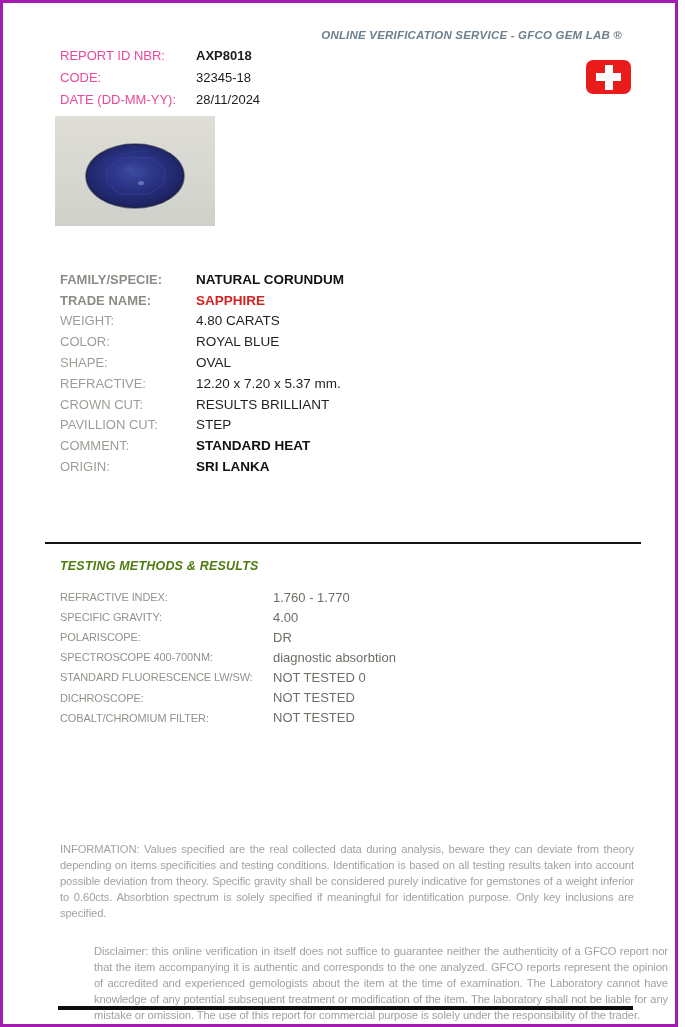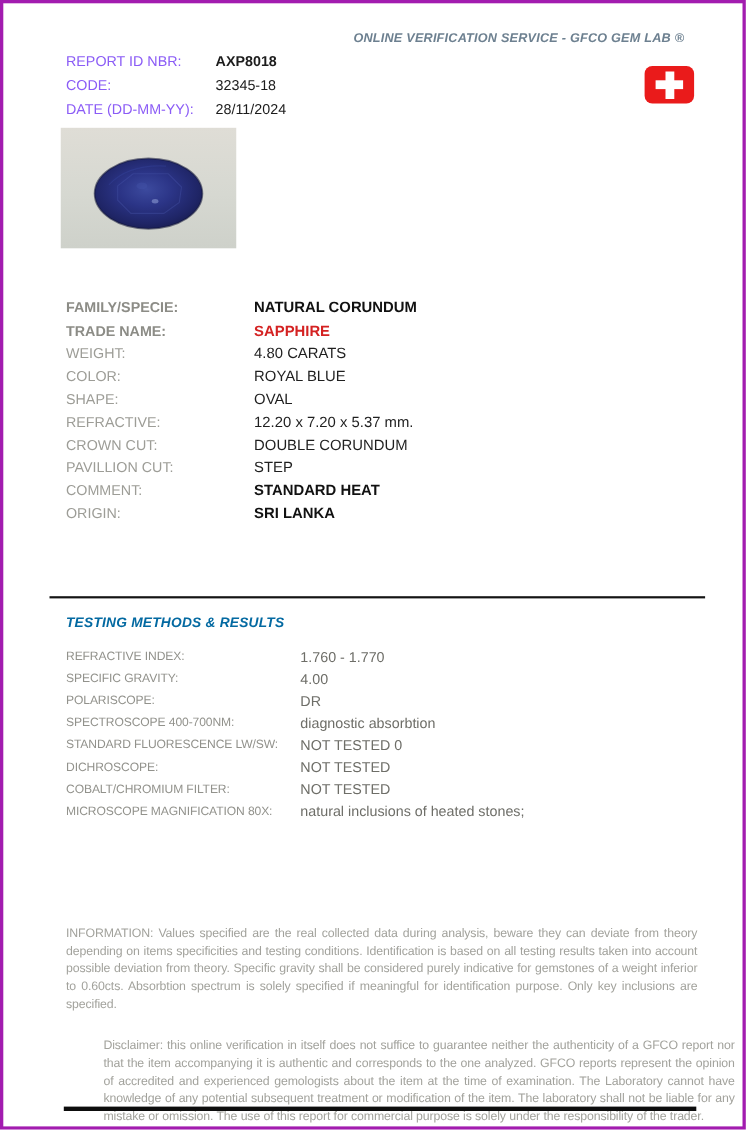--- a/index.html
+++ b/index.html
@@ -15,57 +15,57 @@
   }
   
   .service-title{
     position:absolute;top:26px;right:53px;
     font-size:11.5px;font-weight:bold;font-style:italic;
     color:#6d8090;letter-spacing:0.2px;
   }
   .meta-block{position:absolute;left:57px;top:41px;}
   .meta-row{display:flex;height:22px;align-items:center;}
   .meta-row .label{
-    width:136px;color:#8b5cf6;font-size:13px;flex:none;
+    width:136px;color:#ec4899;font-size:13px;flex:none;
   }
   .meta-row .value{color:#1c1c1c;font-size:13px;}
   .meta-row .value.bold{font-weight:bold;}
   .swiss-flag{
     position:absolute;left:583px;top:57px;width:45px;height:34px;
     background:#ea1b1b;border-radius:7px;
   }
   .swiss-flag .bar-h{
     position:absolute;left:50%;top:50%;width:25px;height:8px;
     margin-left:-12.5px;margin-top:-4px;background:#ffffff;
   }
   .swiss-flag .bar-v{
     position:absolute;left:50%;top:50%;width:8px;height:25px;
     margin-left:-4px;margin-top:-12.5px;background:#ffffff;
   }
   
   .gem-photo{position:absolute;left:52px;top:113px;width:160px;height:110px;}
   
   .id-block{position:absolute;left:57px;top:266px;}
-  .id-row{display:flex;height:20.8px;align-items:center;gap:35px;}
+  .id-row{display:flex;height:20.8px;align-items:center;}
   .id-row .label{
     width:136px;flex:none;color:#9d9d97;font-size:13px;
   }
   .id-row .label.bold{font-weight:bold;color:#8c8c86;}
   .id-row .value{color:#1f1f1f;font-size:13.5px;}
   .id-row .value.bold{font-weight:bold;color:#111111;}
   .id-row .value.red{font-weight:bold;color:#d42222;}
   
   .divider{
     position:absolute;left:42px;top:539px;width:596px;height:2px;
     background:#141414;
   }
   .section-title{
     position:absolute;left:57px;top:556px;
     font-size:12.5px;font-weight:bold;font-style:italic;
-    color:#0369a1;letter-spacing:0.2px;
+    color:#4d7c0f;letter-spacing:0.2px;
   }
   .test-block{position:absolute;left:57px;top:584px;}
   .test-row{display:flex;height:20.1px;align-items:center;}
   .test-row .label{
     width:213px;flex:none;color:#92928c;font-size:11px;letter-spacing:-0.1px;
   }
   .test-row .value{color:#6e6e68;font-size:13px;}
   
   .paragraph{
     position:absolute;left:57px;width:574px;
@@ -152,21 +152,21 @@
     <div class="id-row">
       <span class="label">SHAPE:</span>
       <span class="value">OVAL</span>
     </div>
     <div class="id-row">
       <span class="label">REFRACTIVE:</span>
       <span class="value">12.20 x 7.20 x 5.37 mm.</span>
     </div>
     <div class="id-row">
       <span class="label">CROWN CUT:</span>
-      <span class="value">DOUBLE CORUNDUM</span>
+      <span class="value">RESULTS BRILLIANT</span>
     </div>
     <div class="id-row">
       <span class="label">PAVILLION CUT:</span>
       <span class="value">STEP</span>
     </div>
     <div class="id-row">
       <span class="label">COMMENT:</span>
       <span class="value bold">STANDARD HEAT</span>
     </div>
     <div class="id-row">
@@ -200,24 +200,20 @@
       <span class="value">NOT TESTED 0</span>
     </div>
     <div class="test-row">
       <span class="label">DICHROSCOPE:</span>
       <span class="value">NOT TESTED</span>
     </div>
     <div class="test-row">
       <span class="label">COBALT/CHROMIUM FILTER:</span>
       <span class="value">NOT TESTED</span>
     </div>
-    <div class="test-row">
-      <span class="label">MICROSCOPE MAGNIFICATION 80X:</span>
-      <span class="value">natural inclusions of heated stones;</span>
-    </div>
   </div>
 
   <p class="paragraph info-par">INFORMATION: Values specified are the real collected data during analysis, beware they can deviate from theory depending on items specificities and testing conditions. Identification is based on all testing results taken into account possible deviation from theory. Specific gravity shall be considered purely indicative for gemstones of a weight inferior to 0.60cts. Absorbtion spectrum is solely specified if meaningful for identification purpose. Only key inclusions are specified.</p>
   <p class="paragraph disclaimer-par">Disclaimer: this online verification in itself does not suffice to guarantee neither the authenticity of a GFCO report nor that the item accompanying it is authentic and corresponds to the one analyzed. GFCO reports represent the opinion of accredited and experienced gemologists about the item at the time of examination. The Laboratory cannot have knowledge of any potential subsequent treatment or modification of the item. The laboratory shall not be liable for any mistake or omission. The use of this report for commercial purpose is solely under the responsibility of the trader.</p>
 
   <div class="bottom-rule"></div>
 
 </div>
 
 </body></html>

